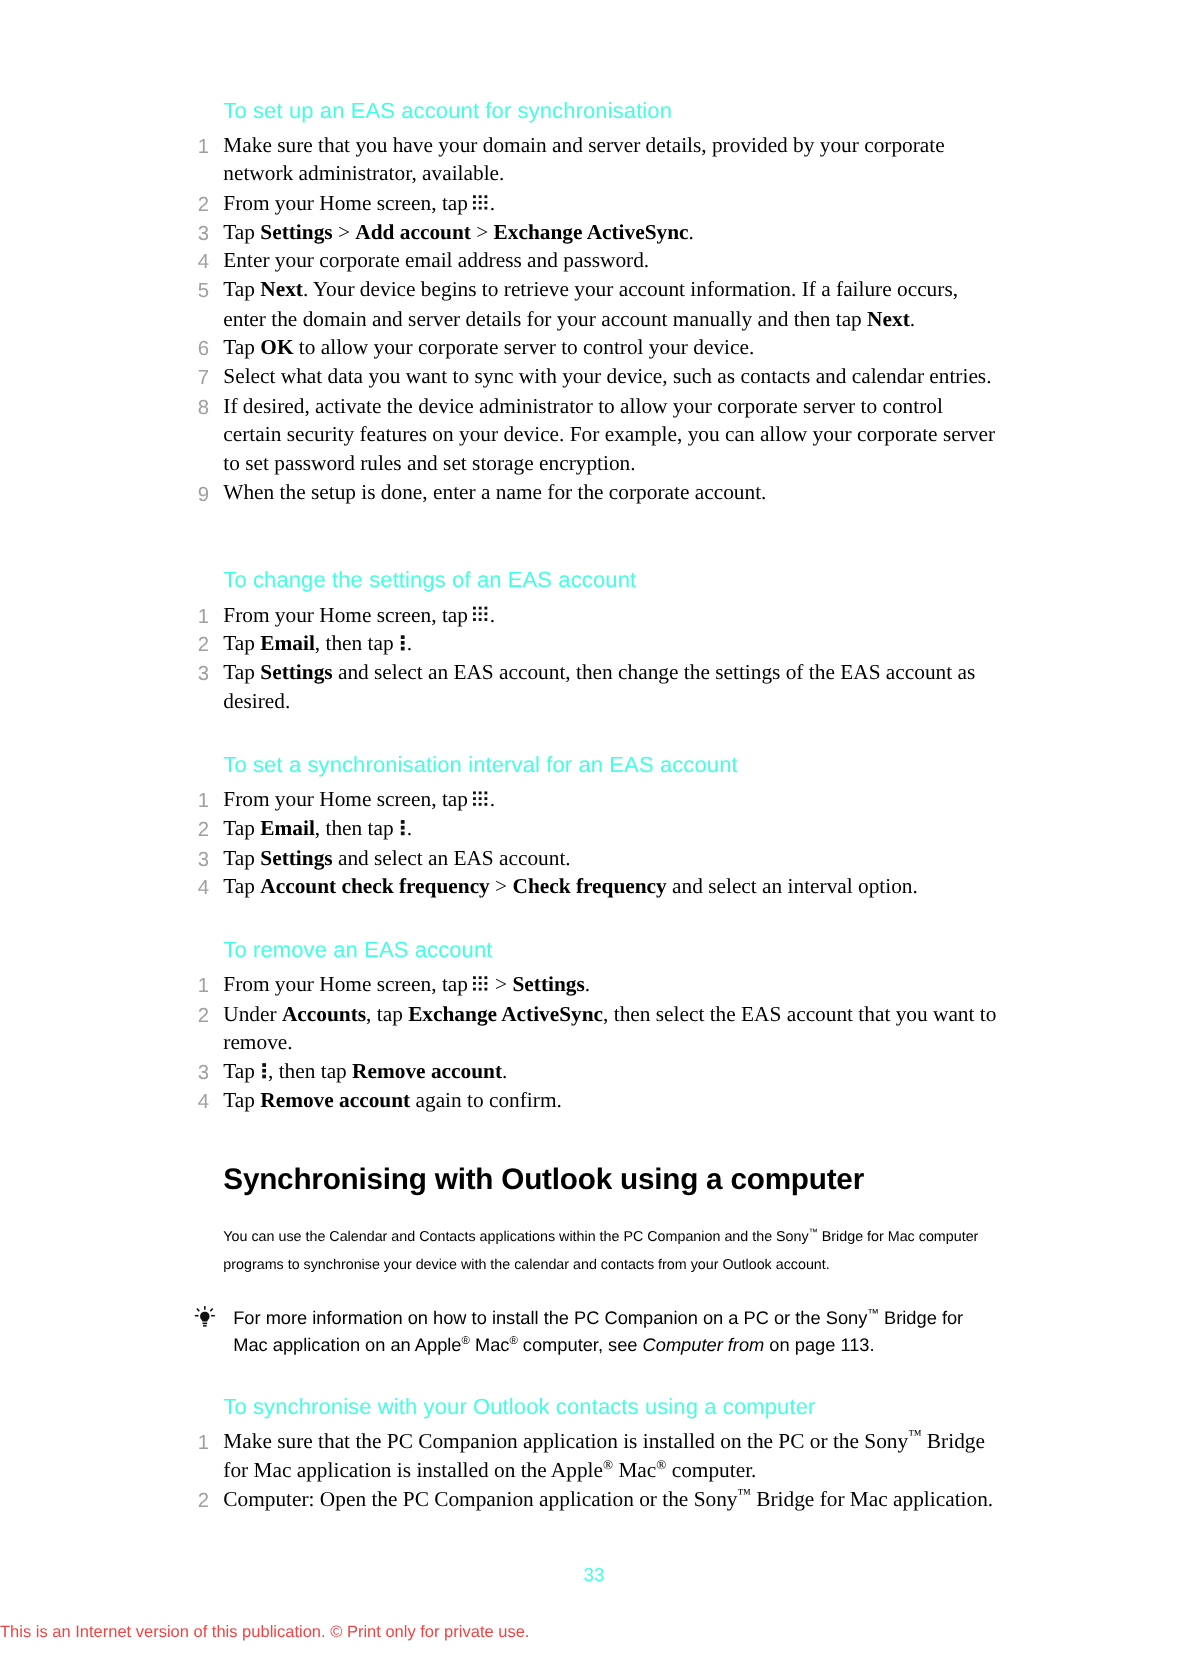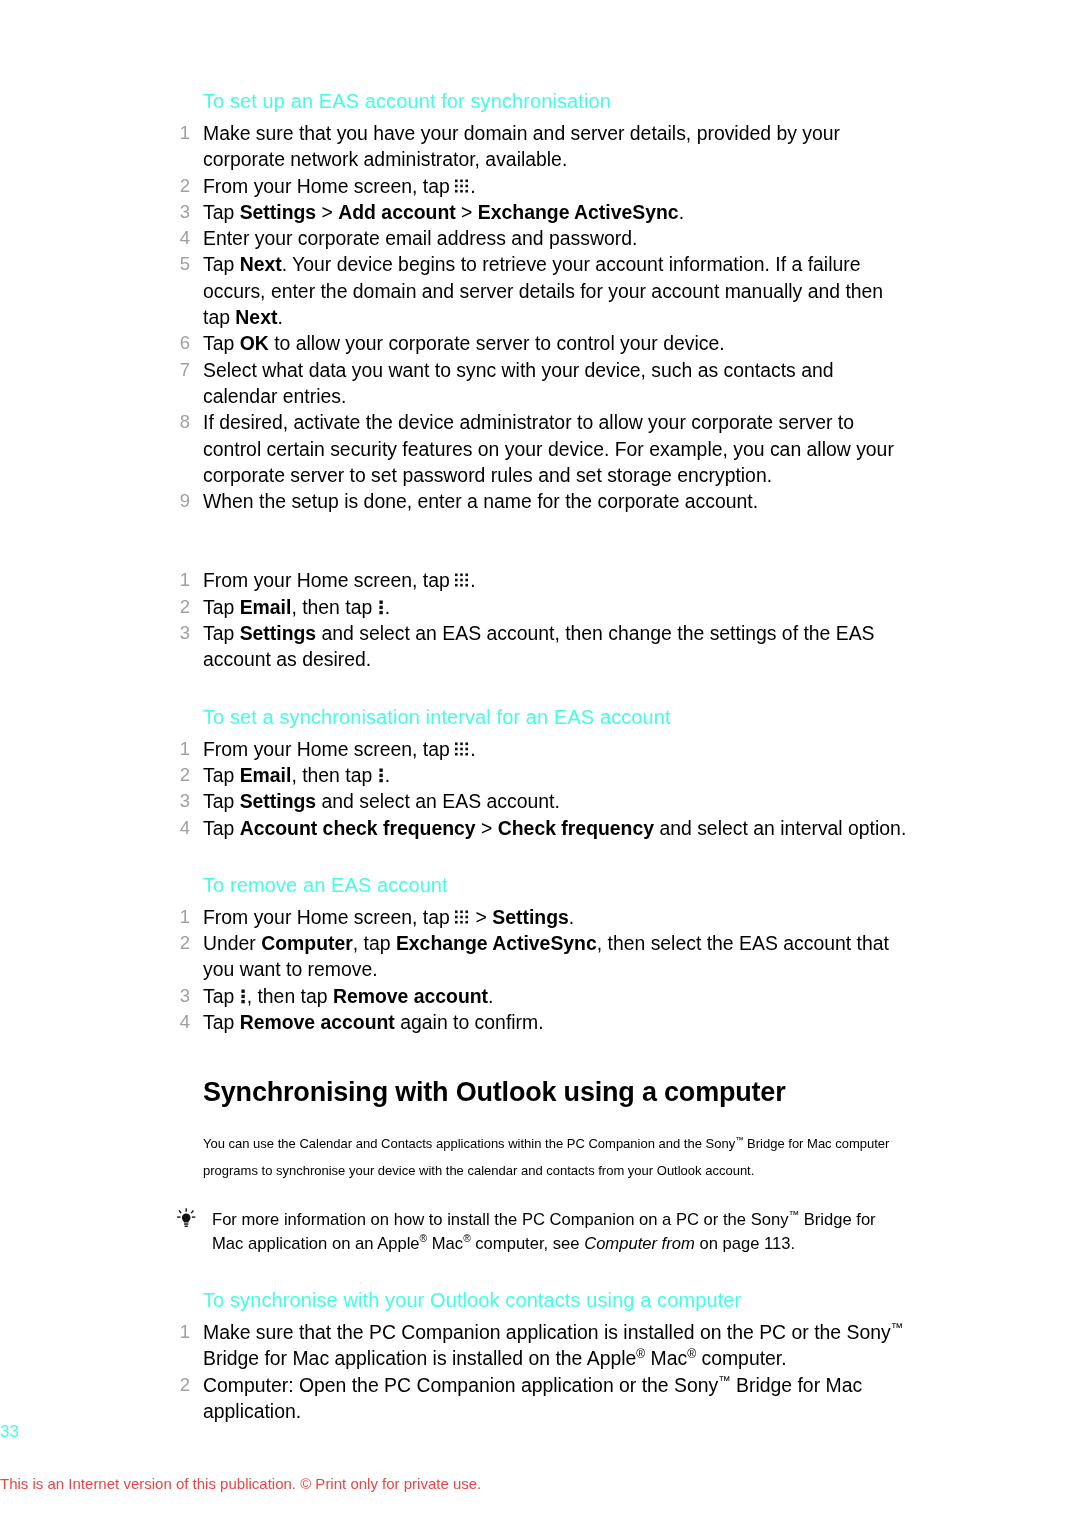--- a/index.html
+++ b/index.html
@@ -70,20 +70,21 @@
     left: 0;
     top: 0;
     width: 20px;
     text-align: right;
     color: #a0a0a0;
     font-size: 18.5px;
     font-weight: 400;
   }
   ol.steps > li > .txt {
     display: block;
+    font-family: Liberation Serif, serif;
   }
 
   
   p.body-para {
     font-size: 13px;
     line-height: 26.3px;
     margin: 0 0 0 33px;
     padding: 0;
   }
 
@@ -136,21 +137,21 @@
   .sp-small { height: 12px; }
   .sp-head { height: 40px; }
   .sp-para { height: 24px; }
 
   
   .page-number {
     position: absolute;
     left: 0;
     right: 0;
     top: 1422px;
-    text-align: left;
+    text-align: center;
     color: #41ffe2;
     font-size: 17px;
     line-height: 20px;
   }
   .footer-note {
     position: absolute;
     left: 0;
     right: 0;
     top: 1475px;
     text-align: left;
@@ -216,20 +217,21 @@
         <span class="num">9</span>
         <span class="txt">When the setup is done, enter a name for the corporate account.</span>
       </li>
     </ol>
 
     <div class="sp-note"></div>
 
 
     <div class="sp-sec"></div>
 
+    <h3 class="subheading">To change the settings of an EAS account</h3>
 
     <ol class="steps">
       <li>
         <span class="num">1</span>
         <span class="txt">From your Home screen, tap <span class="ic ic-grid"><svg viewBox="0 0 15 15">
                 <g fill="#111">
                   <rect x="0" y="0.5" width="2.6" height="2.6"></rect>
                   <rect x="5.2" y="0.5" width="2.6" height="2.6"></rect>
                   <rect x="10.4" y="0.5" width="2.6" height="2.6"></rect>
                   <rect x="0" y="5.7" width="2.6" height="2.6"></rect>
@@ -314,21 +316,21 @@
                   <rect x="5.2" y="5.7" width="2.6" height="2.6"></rect>
                   <rect x="10.4" y="5.7" width="2.6" height="2.6"></rect>
                   <rect x="0" y="10.9" width="2.6" height="2.6"></rect>
                   <rect x="5.2" y="10.9" width="2.6" height="2.6"></rect>
                   <rect x="10.4" y="10.9" width="2.6" height="2.6"></rect>
                 </g>
               </svg></span> <span class="gt">&gt;</span> <b>Settings</b>.</span>
       </li>
       <li>
         <span class="num">2</span>
-        <span class="txt">Under <b>Computer</b>, tap <b>Exchange ActiveSync</b>, then select the EAS account that you want to remove.</span>
+        <span class="txt">Under <b>Accounts</b>, tap <b>Exchange ActiveSync</b>, then select the EAS account that you want to remove.</span>
       </li>
       <li>
         <span class="num">3</span>
         <span class="txt">Tap <span class="ic ic-dots"><svg viewBox="0 0 7 15">
                 <g fill="#111">
                   <rect x="1.4" y="0.5" width="3.4" height="3.4"></rect>
                   <rect x="1.4" y="5.7" width="3.4" height="3.4"></rect>
                   <rect x="1.4" y="10.9" width="3.4" height="3.4"></rect>
                 </g>
               </svg></span>, then tap <b>Remove account</b>.</span>

